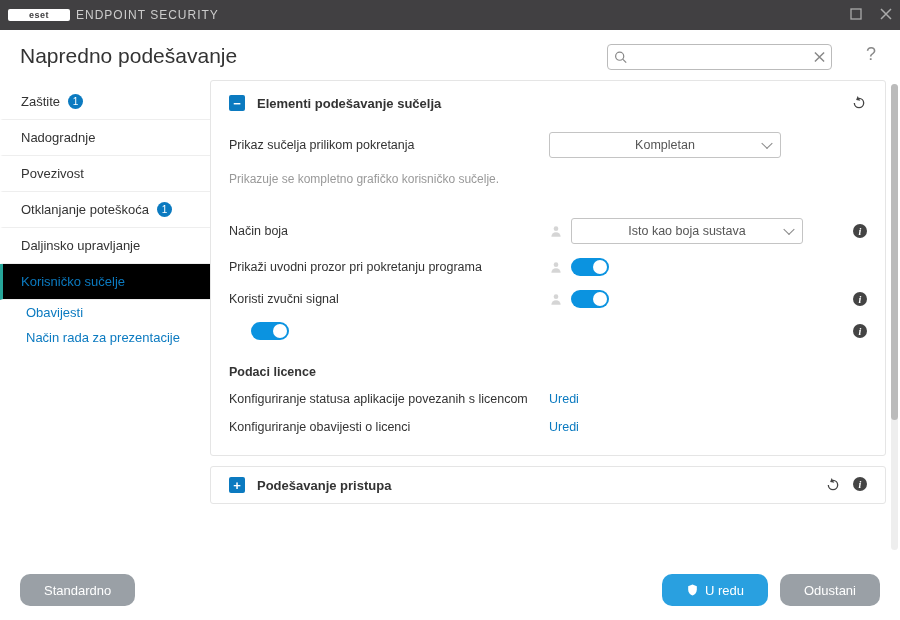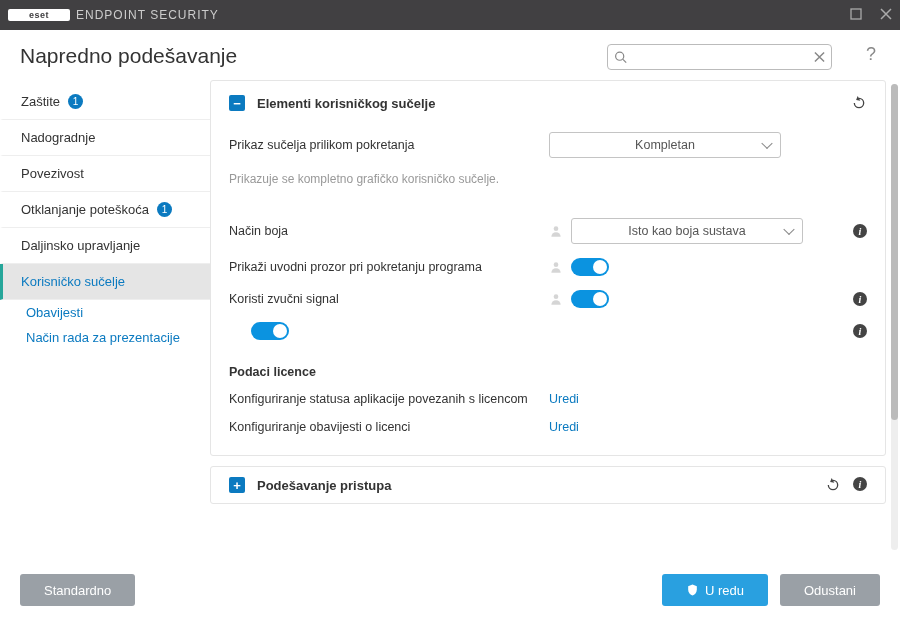--- a/index.html
+++ b/index.html
@@ -19,21 +19,21 @@
   .header .search-wrap { margin-left: auto; position: relative; }
   .header .search { width: 225px; height: 26px; border: 1px solid #bbb; border-radius: 4px; padding: 0 26px; font-size: 12px; background: #fff; }
   .header .search-icon { position: absolute; left: 7px; top: 50%; transform: translateY(-50%); width: 13px; height: 13px; pointer-events: none; }
   .header .clear-icon { position: absolute; right: 7px; top: 50%; transform: translateY(-50%); color: #888; font-size: 15px; cursor: pointer; }
   .header .help { font-size: 18px; color: #888; cursor: pointer; padding: 0 4px; }
 
   
   .body { display: flex; height: calc(100% - 30px - 60px - 60px); }
   .sidebar { width: 210px; padding: 4px 0; }
   .sidebar .item { padding: 10px 18px; font-size: 13px; color: #333; cursor: pointer; border-bottom: 1px solid #eee; display: flex; align-items: center; gap: 8px; border-left: 3px solid transparent; }
-  .sidebar .item.active { border-left: 3px solid #26a69a; color: #0b7ac0; background: #e5e5e5; }
+  .sidebar .item.active { border-left: 3px solid #26a69a; color: #0b7ac0; background: #000000; }
   .sidebar .item.sub { border: none; padding: 5px 18px 5px 26px; color: #0b7ac0; font-size: 13px; align-items: center; }
   .sidebar .badge { background: #0b7ac0; color: #fff; border-radius: 50%; width: 15px; height: 15px; font-size: 10px; display: inline-flex; align-items: center; justify-content: center; }
 
   .content-wrap { flex: 1; position: relative; padding-right: 14px; }
   .scrollbar { position: absolute; right: 2px; top: 4px; bottom: 0; width: 7px; background: #eee; border-radius: 4px; }
   .scrollbar .thumb { width: 100%; height: 72%; background: #bbb; border-radius: 4px; }
 
   .panel { background: #fff; border: 1px solid #e5e5e5; border-radius: 3px; margin-bottom: 10px; padding: 14px 18px; }
   .panel-header { display: flex; align-items: center; gap: 12px; margin-bottom: 14px; }
   .collapse-btn { width: 16px; height: 16px; background: #0b7ac0; color: #fff; display: flex; align-items: center; justify-content: center; font-size: 13px; font-weight: 700; border-radius: 2px; cursor: pointer; line-height: 1; }
@@ -52,21 +52,21 @@
   .select { width: 232px; height: 26px; border: 1px solid #c4c4c4; border-radius: 3px; font-size: 12.5px; padding: 0 8px; background: #fff; color: #555; text-align: center; position: relative; cursor: pointer; }
   .select::after { content: ""; position: absolute; right: 9px; top: 50%; width: 7px; height: 7px; border-right: 1.5px solid #888; border-bottom: 1.5px solid #888; transform: translateY(-70%) rotate(45deg); }
 
   .user-icon { width: 14px; height: 14px; opacity: .35; }
   .toggle { width: 38px; height: 18px; border-radius: 9px; background: #0b93e0; position: relative; cursor: pointer; }
   .toggle::after { content: ""; position: absolute; top: 2px; right: 2px; width: 14px; height: 14px; background: #fff; border-radius: 50%; }
   .link { color: #0b7ac0; font-size: 12.5px; cursor: pointer; }
 
   
   .footer { position: absolute; bottom: 0; left: 0; right: 0; height: 60px; display: flex; align-items: center; padding: 0 20px; gap: 12px; }
-  .btn { height: 32px; padding: 0 24px; border: none; border-radius: 3px; font-size: 13px; cursor: pointer; display: inline-flex; align-items: center; gap: 6px; text-align: right; }
+  .btn { height: 32px; padding: 0 24px; border: none; border-radius: 10px; font-size: 13px; cursor: pointer; display: inline-flex; align-items: center; gap: 6px; text-align: right; }
   .btn.default { background: #9aa0a6; color: #fff; }
   .btn.primary { background: #29a0e0; color: #fff; }
   .btn.secondary { background: #9aa0a6; color: #fff; }
   .footer .spacer { flex: 1; }
   .shield-icon { width: 13px; height: 14px; }
 </style>
 </head>
 <body>
 
 <div class="titlebar">
@@ -134,21 +134,21 @@
     <div class="item sub">
       <span>Način rada za prezentacije</span>
     </div>
   </div>
 
   <div class="content-wrap">
 
     <div class="panel">
       <div class="panel-header">
         <span class="collapse-btn">−</span>
-        <span class="panel-title">Elementi korisničkog sučelje</span>
+        <span class="panel-title">Elementi podešavanje sučelja</span>
         <div class="panel-actions">
           <span class="revert-icon">
             <svg width="16" height="16" viewBox="0 0 24 24">
                 <path d="M12 5 A7 7 0 1 1 5 12" fill="none" stroke="#444" stroke-width="2"></path>
                 <path d="M12 1 L12 9 L7 5 Z" fill="#444" transform="rotate(-30 12 5)"></path>
               </svg>
           </span>
         </div>
       </div>
 

